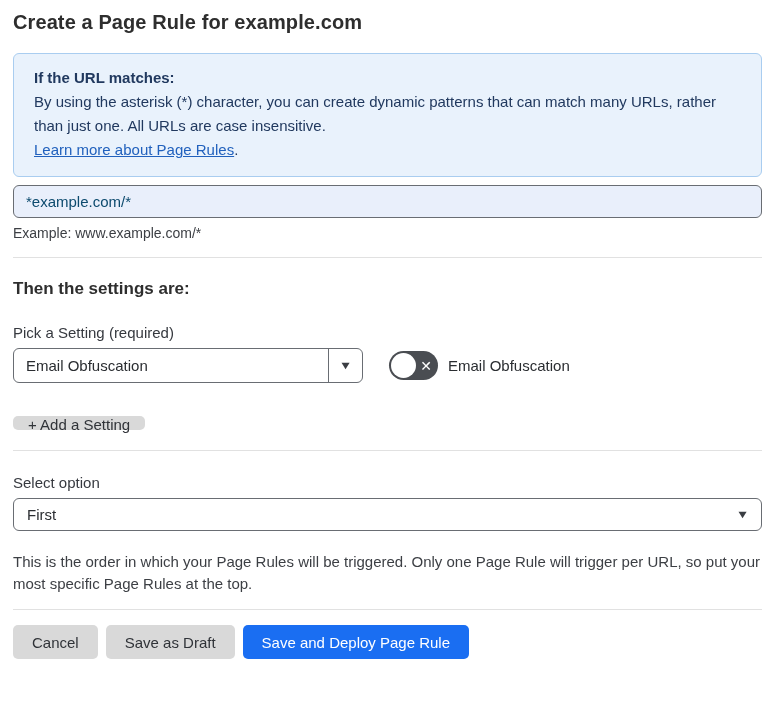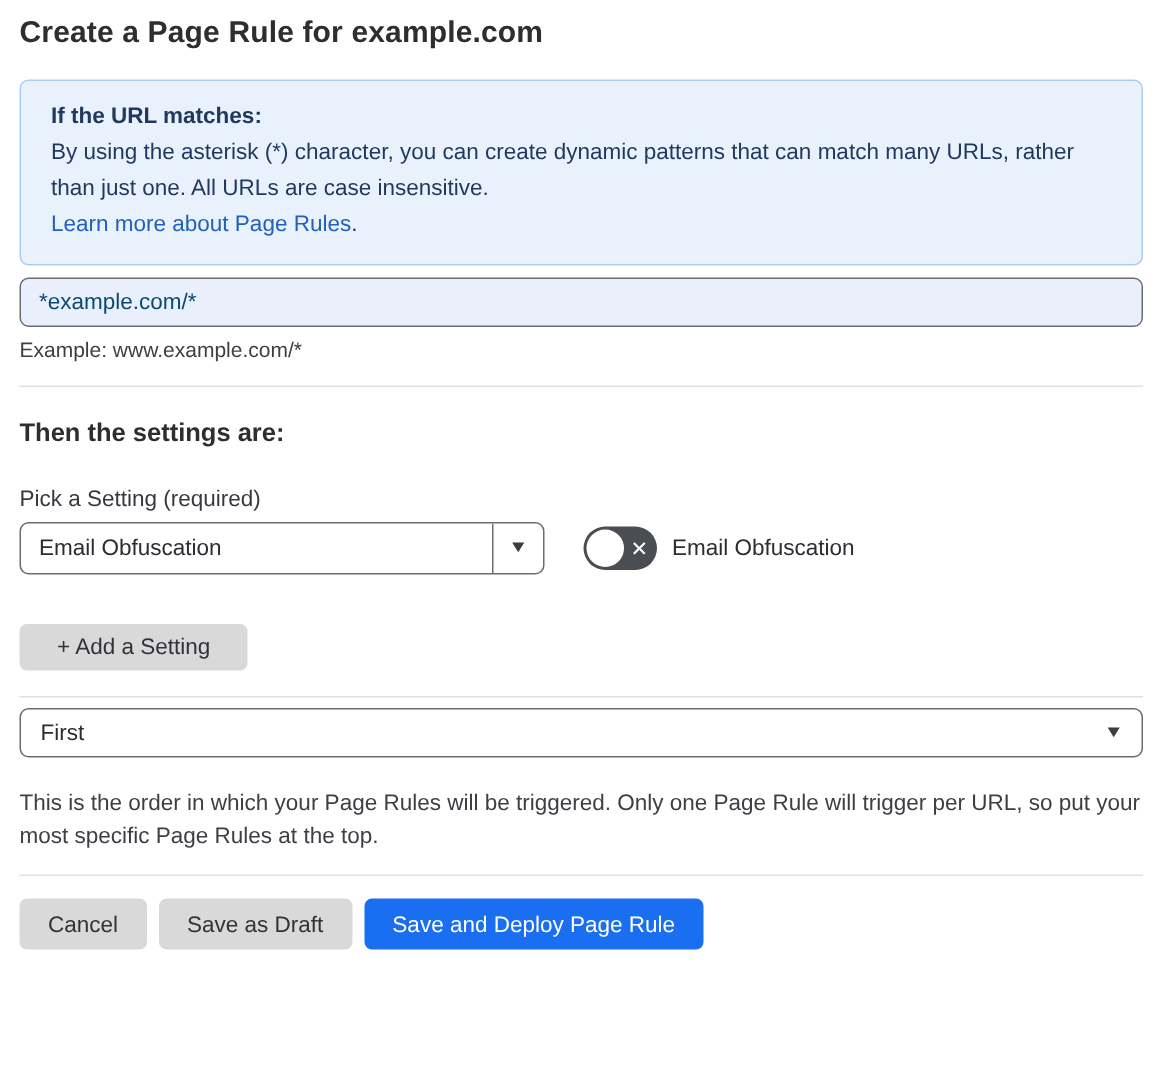--- a/index.html
+++ b/index.html
@@ -29,21 +29,21 @@
     margin-top:10px;font-size:20px;line-height:24px;font-weight:700;
     color:var(--text-heading);letter-spacing:.1px;
   }
   .info-box{
     margin-top:19px;background:var(--info-bg);
     border:1px solid var(--info-border);border-radius:6px;
     padding:12px 20px 14px;color:var(--info-text);
     font-size:15px;line-height:24px;
   }
   .info-box .info-heading{font-weight:700;}
-  .info-box a{color:var(--link-blue);cursor:pointer;}
+  .info-box a{color:var(--link-blue);text-decoration:underline;cursor:pointer;}
   .field-label{margin-top:25px;font-size:15px;color:var(--text-main);}
   .url-input{
     display:block;width:100%;margin-top:8px;height:33px;
     background:var(--input-bg);border:1px solid var(--field-border);
     border-radius:6px;padding:0 12px;font-size:15px;color:#0c4a6e;
     font-family:"Liberation Sans",sans-serif;outline:none;
   }
   .helper-text{margin-top:7px;font-size:14px;color:#3c3f44;}
   .divider{border:none;border-top:1px solid var(--divider);margin-top:16px;}
   .section-heading{
@@ -72,21 +72,21 @@
   .toggle .x-glyph{
     position:absolute;right:6px;top:50%;transform:translateY(-52%);
     color:#ffffff;font-size:14px;line-height:1;font-weight:400;
   }
   .toggle-label{margin-left:10px;font-size:15px;color:#2a2d31;}
   .btn{
     display:inline-block;border:none;border-radius:5px;cursor:pointer;
     font-family:"Liberation Sans",sans-serif;font-size:15px;
   }
   .btn-gray{background:var(--btn-gray);color:#303338;}
-  .add-setting-btn{margin-top:33px;height:31px;padding:0 25px;}
+  .add-setting-btn{margin-top:33px;height:14px;padding:0 15px;}
   .full-select{
     margin-top:7px;width:100%;height:33px;border:1px solid var(--field-border);
     border-radius:6px;background:#fff;display:flex;align-items:center;
     padding:0 13px;cursor:pointer;
   }
   .full-select .dropdown-value{flex:1;padding:0;line-height:31px;}
   .order-helper{margin-top:20px;font-size:15px;line-height:22px;color:#3c3f44;max-width:748px;}
   .footer{margin-top:15px;display:flex;gap:8px;}
   .footer .btn{height:34px;padding:0 19px;}
   .btn-primary{background:var(--accent);color:#ffffff;}
@@ -125,20 +125,21 @@
       <span class="x-glyph">✕</span>
     </div>
     <div class="toggle-label">Email Obfuscation</div>
   </div>
 
   <button class="btn btn-gray add-setting-btn">+ Add a Setting</button>
 
   <hr class="divider" style="margin-top:17px;">
 
 
+  <div class="field-label" style="margin-top:23px;">Select option</div>
 
   <div class="full-select">
     <div class="dropdown-value">First</div>
     <span class="caret">▼</span>
   </div>
 
   <div class="order-helper">This is the order in which your Page Rules will be triggered. Only one Page Rule will trigger per URL, so put your most specific Page Rules at the top.</div>
 
   <hr class="divider" style="margin-top:14px;">
 

